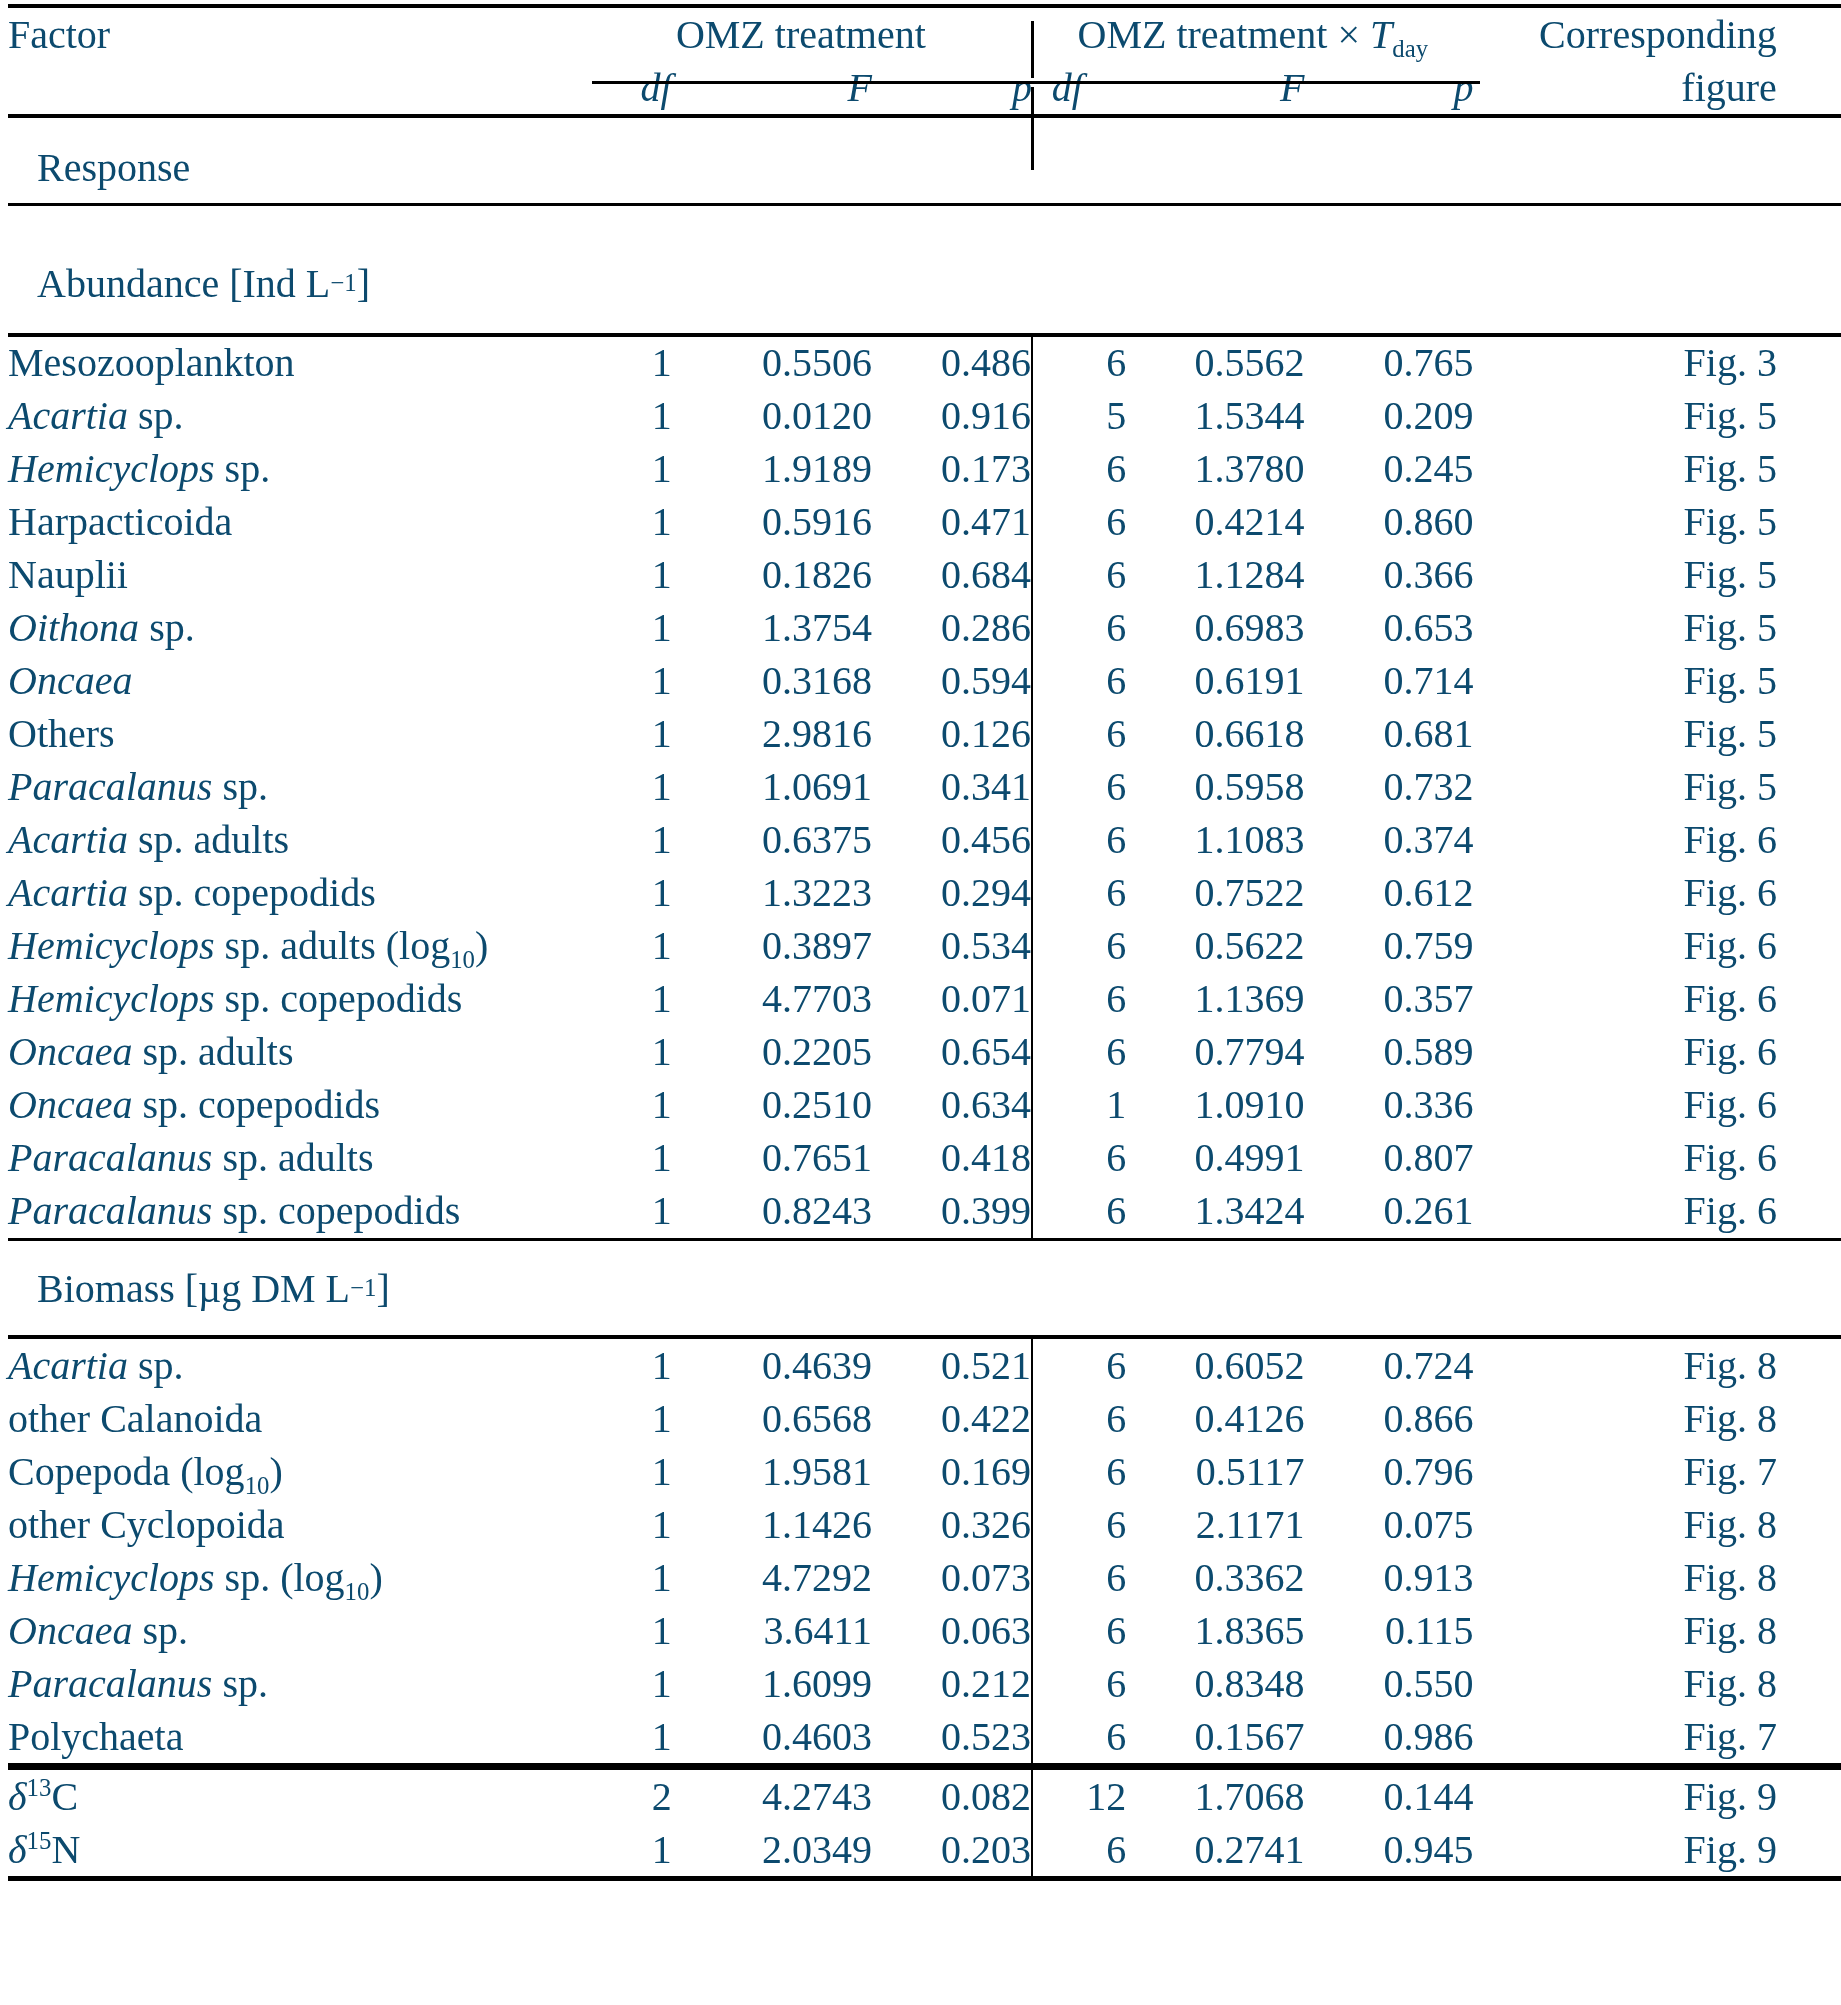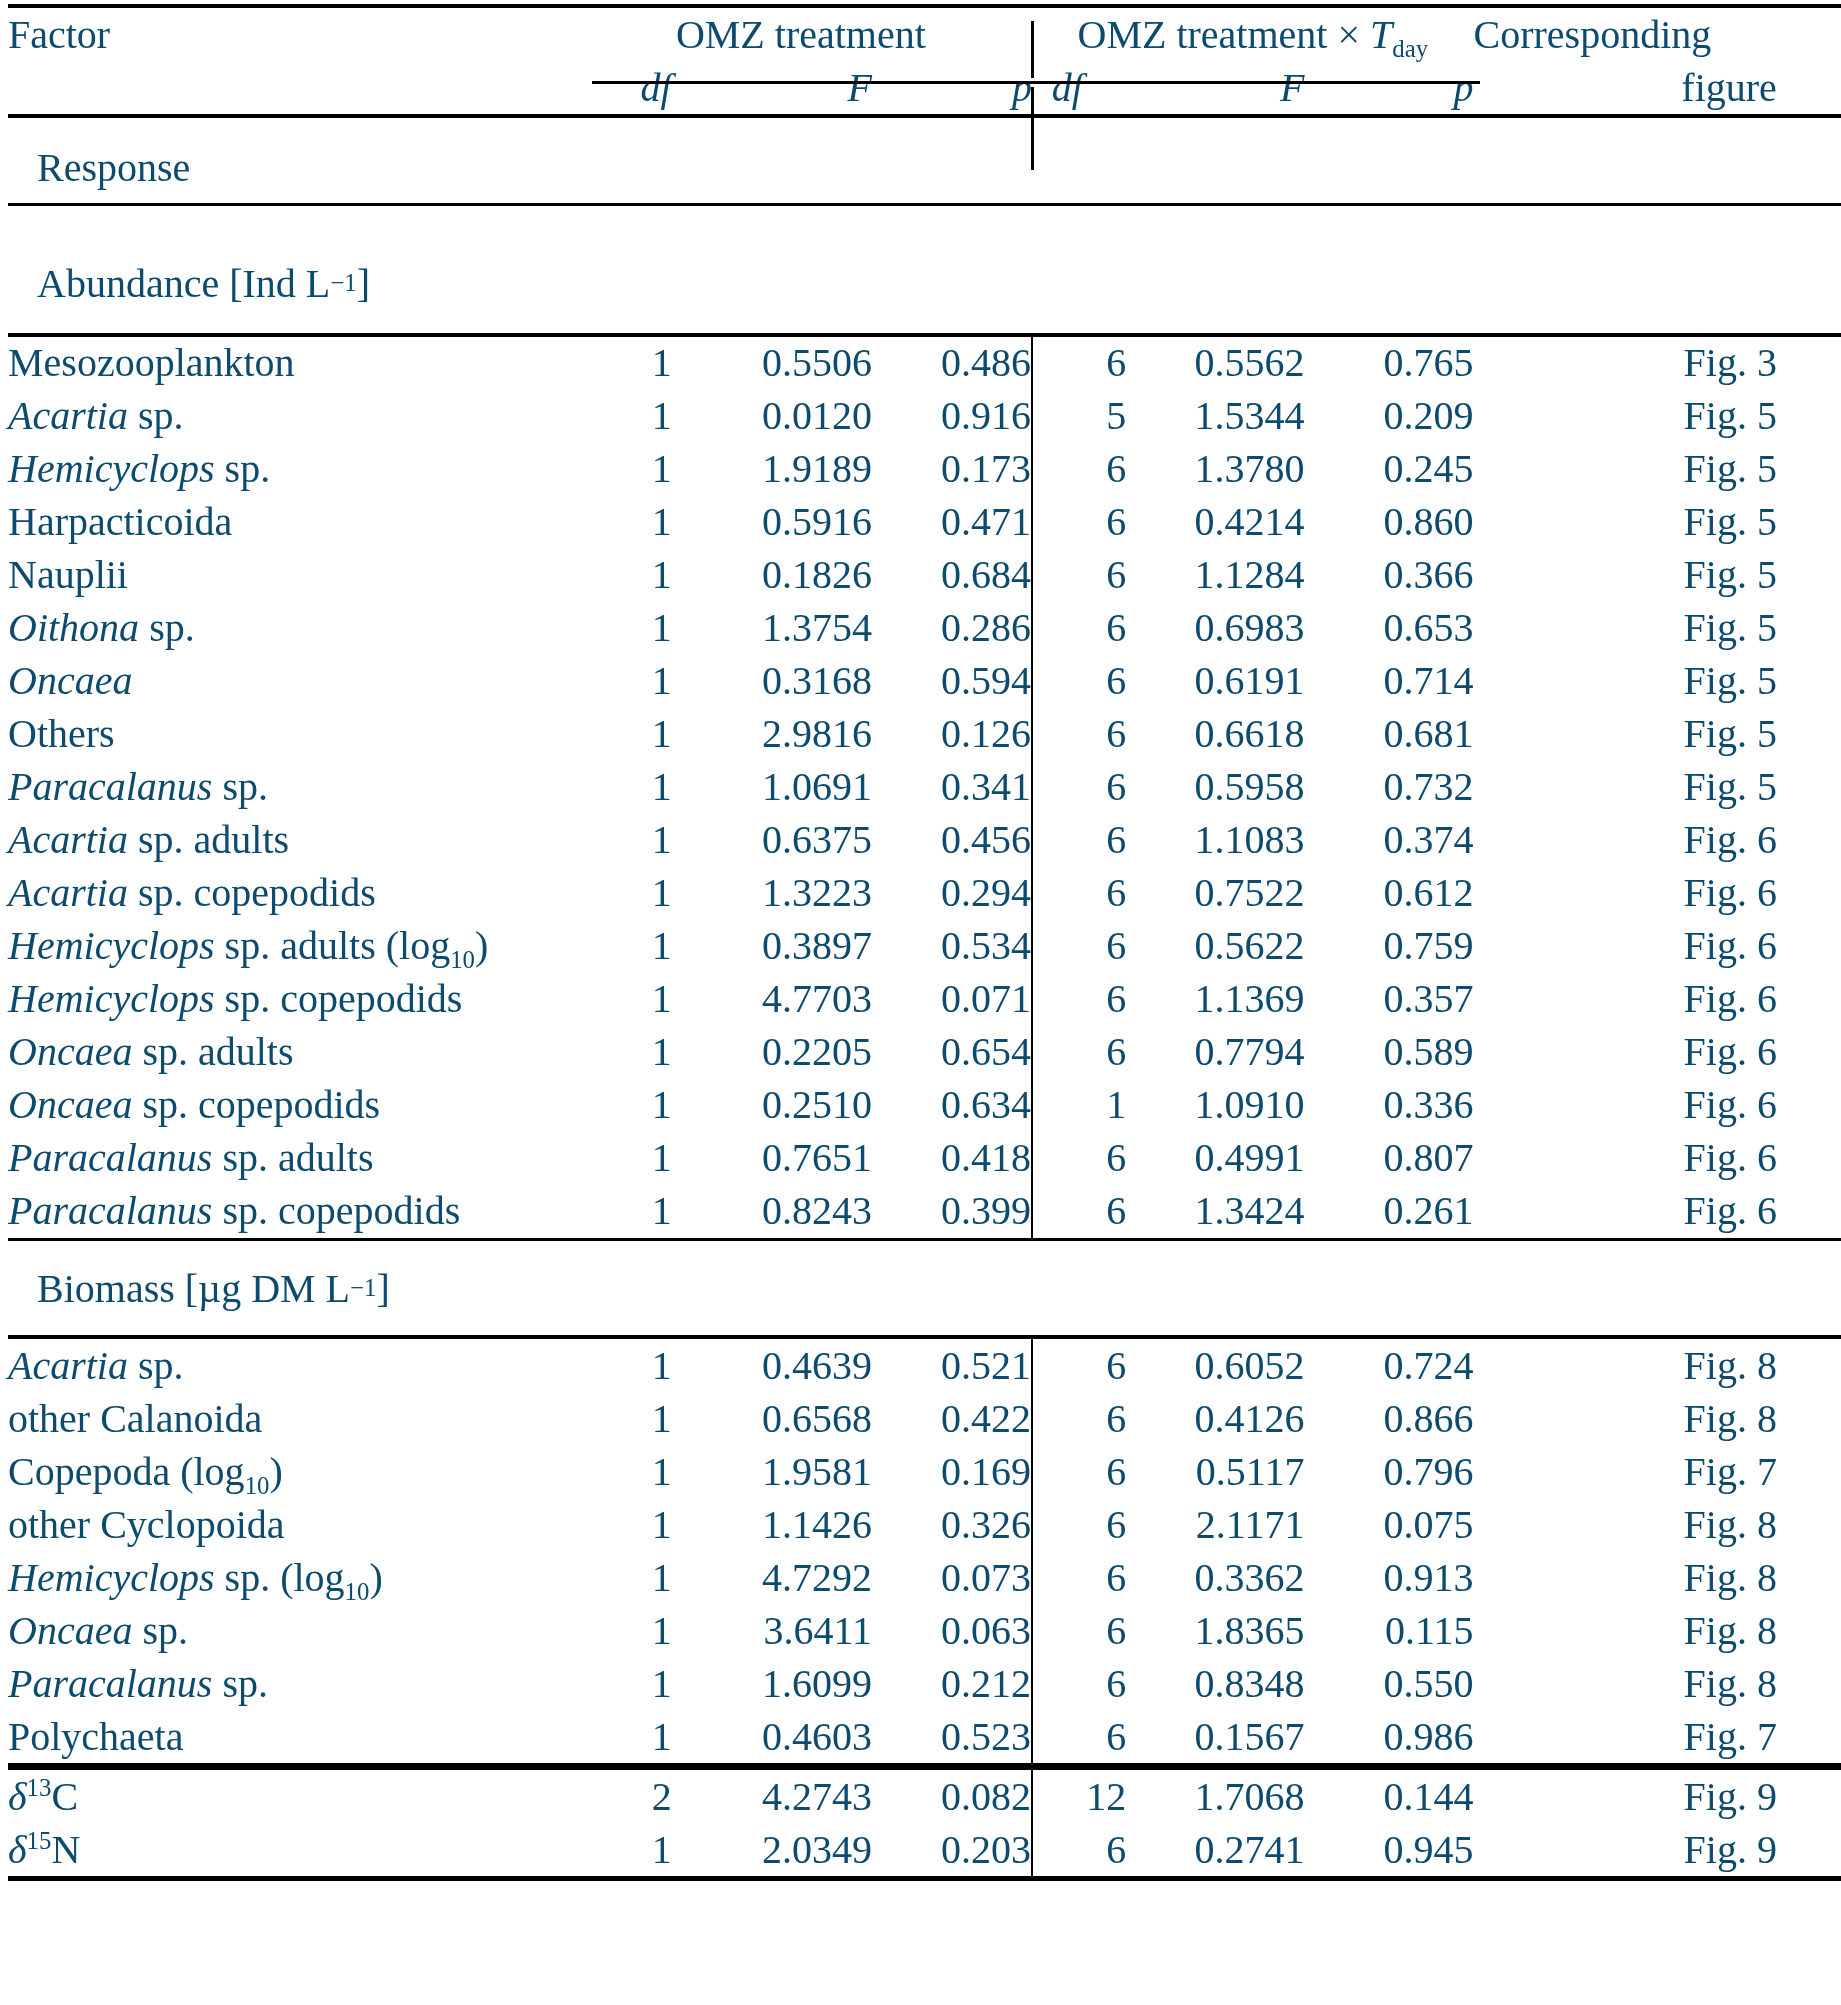--- a/index.html
+++ b/index.html
@@ -63,21 +63,21 @@
   td.factor-cell { padding-left: 29px; text-align: left; }
   td.num   { text-align: right; }
   td.c-p1  { padding-right: 25px; }
   td.c-df2 { border-left: 2.7px solid #000000; }
   td.c-fig { text-align: right; }
   td.spacer-cell { }
 
   .hdr-group-row td { height: 73px; }
   .hdr-sub-row td   { height: 89px; }
   .center { text-align: center; }
-  .right  { }
+  .right  { text-align: right; }
   .ital   { font-style: italic; }
   .grp2-cell { padding-left: 18px; }
 
   
   .section-title {
     display: flex;
     align-items: center;
     padding-left: 29px;
   }
   .title-response  { height: 71px; margin-top: 14px; }

